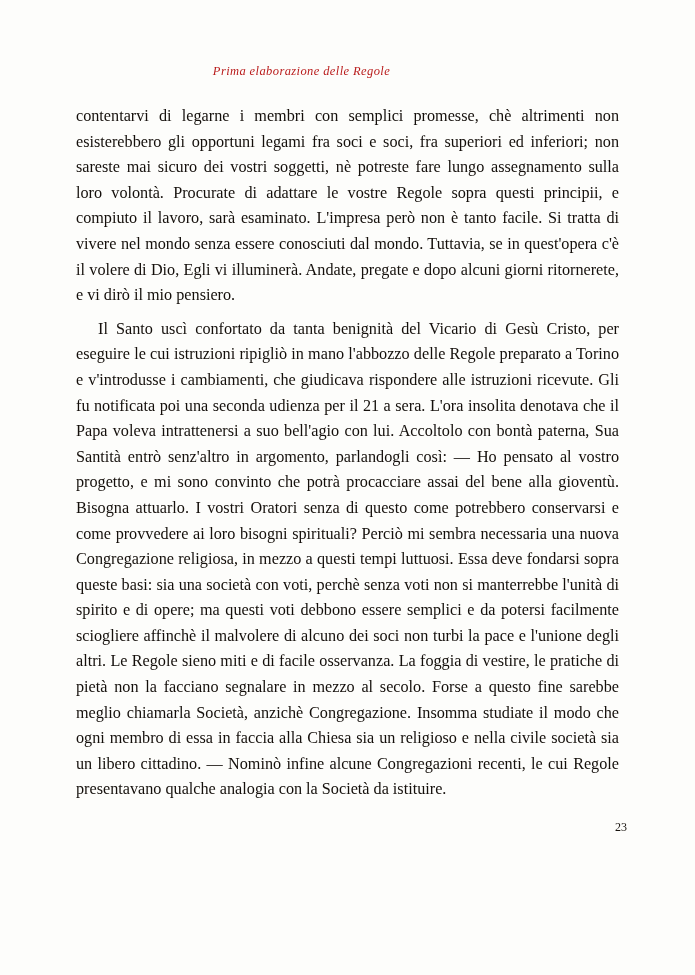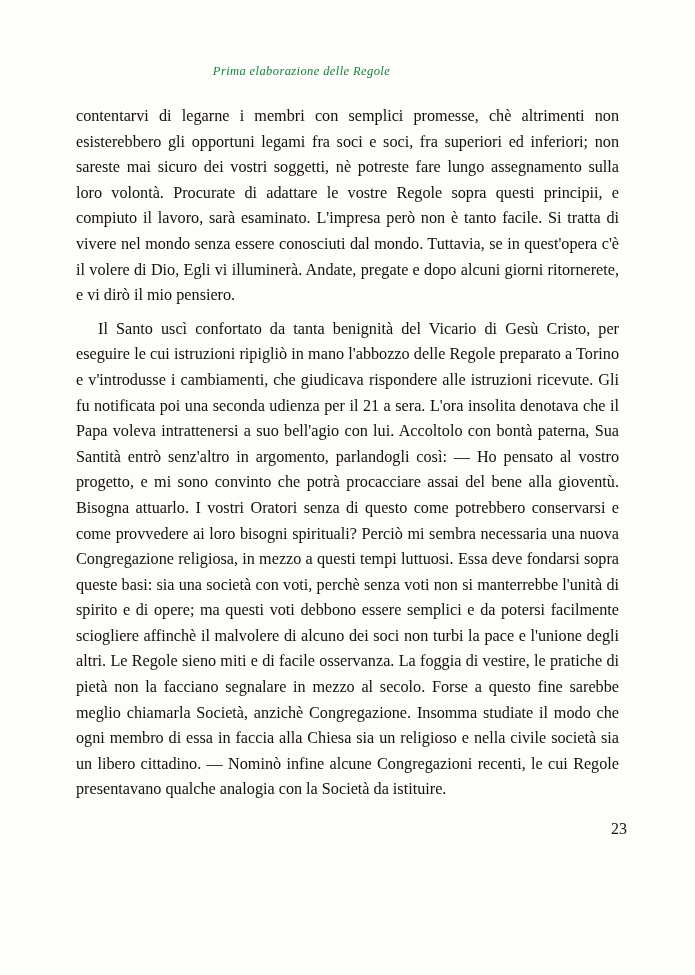--- a/index.html
+++ b/index.html
@@ -24,21 +24,21 @@
   }
   .running-head {
     position: absolute;
     top: 64px;
     left: 0;
     width: 603px;
     text-align: center;
     font-style: italic;
     font-size: 12.5px;
     letter-spacing: 0.4px;
-    color: #15803d;
+    color: #b91c1c;
   }
   .text-block {
     position: absolute;
     top: 96px;
     left: 68px;
     width: 559px;
   }
   p.para {
     margin: 8px;
     font-size: 16.2px;
@@ -50,21 +50,21 @@
   }
   p.para + p.para {
     text-indent: 22px;
   }
   .folio {
     position: absolute;
     top: 820px;
     left: 0;
     width: 627px;
     text-align: right;
-    font-size: 16px;
+    font-size: 12px;
     color: #17120d;
   }
 </style>
 </head>
 <body>
 
 <div class="page">
 
   <div class="running-head">Prima elaborazione delle Regole</div>
 

